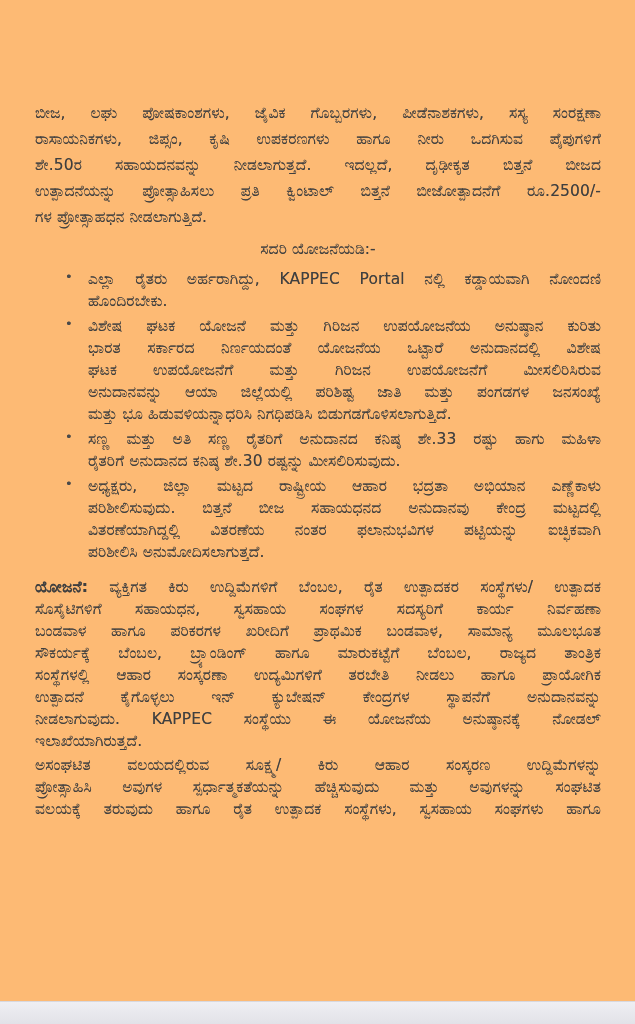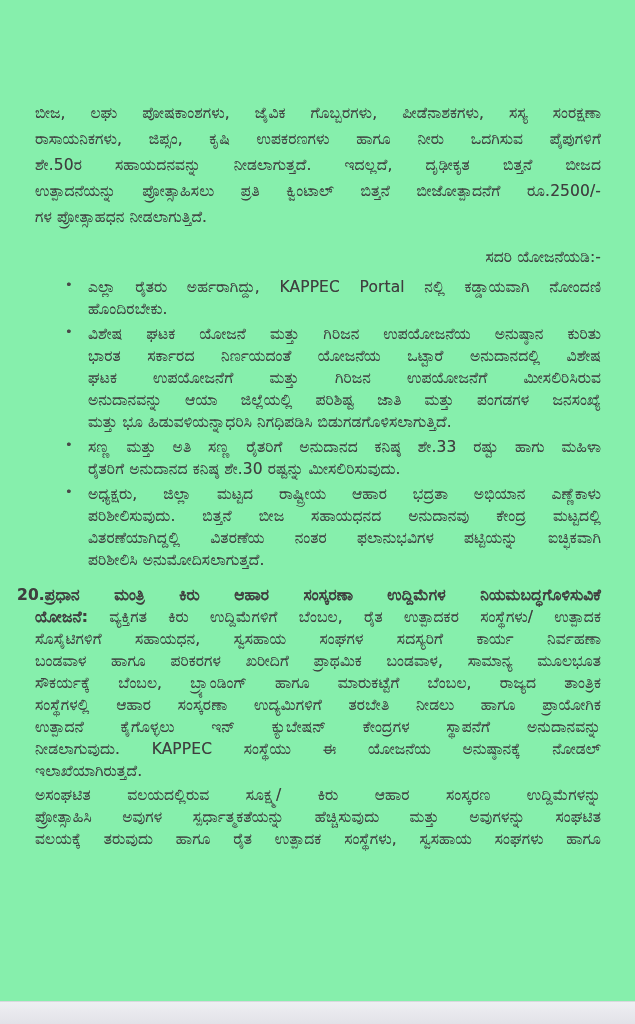--- a/index.html
+++ b/index.html
@@ -1,19 +1,19 @@
 <!DOCTYPE html>
 <html><head>
 <meta charset="utf-8">
 <style>
   html,body{margin:0;padding:0;background:#ffffff;}
   .page{
     position:relative;
     width:635px;height:1024px;
-    background:#86efac;
+    background:#fdba74;
     overflow:hidden;
     font-family:"DejaVu Sans", sans-serif;
     color:#3f3f3f;
   }
   .content{
     position:absolute;
     left:35px;top:100px;
     width:566px;
     font-size:15.5px;
     text-shadow:0 0 0.6px rgba(70,70,70,0.55);
@@ -24,22 +24,22 @@
     text-align-last:justify;
     white-space:normal;
   }
   .line.last{
     text-align:right;
     text-align-last:left;
   }
   .para1 .line{line-height:26px;}
   .subheading{
     line-height:26px;
-    margin-top:14px;
-    text-align:right;
+    margin-top:6px;
+    text-align:center;
   }
   ul.bullet-list{
     list-style:none;
     margin:6px 0 0 0;
     padding:0 0 0 53px;
   }
   ul.bullet-list li{
     position:relative;
     margin-bottom:3px;
   }
@@ -102,21 +102,20 @@
       <li>
         <span class="bullet-dot">•</span>
         <div class="line">ಅಧ್ಯಕ್ಷರು, ಜಿಲ್ಲಾ ಮಟ್ಟದ ರಾಷ್ಟ್ರೀಯ ಆಹಾರ ಭದ್ರತಾ ಅಭಿಯಾನ ಎಣ್ಣೆಕಾಳು</div>
         <div class="line">ಪರಿಶೀಲಿಸುವುದು. ಬಿತ್ತನೆ ಬೀಜ ಸಹಾಯಧನದ ಅನುದಾನವು ಕೇಂದ್ರ ಮಟ್ಟದಲ್ಲಿ</div>
         <div class="line">ವಿತರಣೆಯಾಗಿದ್ದಲ್ಲಿ ವಿತರಣೆಯ ನಂತರ ಫಲಾನುಭವಿಗಳ ಪಟ್ಟಿಯನ್ನು ಐಚ್ಛಿಕವಾಗಿ</div>
         <div class="line last">ಪರಿಶೀಲಿಸಿ ಅನುಮೋದಿಸಲಾಗುತ್ತದೆ.</div>
       </li>
     </ul>
 
     <div class="section20">
-      <div class="line hang bold">20.ಪ್ರಧಾನ ಮಂತ್ರಿ ಕಿರು ಆಹಾರ ಸಂಸ್ಕರಣಾ ಉದ್ದಿಮೆಗಳ ನಿಯಮಬದ್ಧಗೊಳಿಸುವಿಕೆ</div>
       <div class="line">
         <span class="bold">ಯೋಜನೆ:</span><span> ವ್ಯಕ್ತಿಗತ ಕಿರು ಉದ್ದಿಮೆಗಳಿಗೆ ಬೆಂಬಲ, ರೈತ ಉತ್ಪಾದಕರ ಸಂಸ್ಥೆಗಳು/ ಉತ್ಪಾದಕ</span>
       </div>
       <div class="line">ಸೊಸೈಟಿಗಳಿಗೆ ಸಹಾಯಧನ, ಸ್ವಸಹಾಯ ಸಂಘಗಳ ಸದಸ್ಯರಿಗೆ ಕಾರ್ಯ ನಿರ್ವಹಣಾ</div>
       <div class="line">ಬಂಡವಾಳ ಹಾಗೂ ಪರಿಕರಗಳ ಖರೀದಿಗೆ ಪ್ರಾಥಮಿಕ ಬಂಡವಾಳ, ಸಾಮಾನ್ಯ ಮೂಲಭೂತ</div>
       <div class="line">ಸೌಕರ್ಯಕ್ಕೆ ಬೆಂಬಲ, ಬ್ರ್ಯಾಂಡಿಂಗ್ ಹಾಗೂ ಮಾರುಕಟ್ಟೆಗೆ ಬೆಂಬಲ, ರಾಜ್ಯದ ತಾಂತ್ರಿಕ</div>
       <div class="line">ಸಂಸ್ಥೆಗಳಲ್ಲಿ ಆಹಾರ ಸಂಸ್ಕರಣಾ ಉದ್ಯಮಿಗಳಿಗೆ ತರಬೇತಿ ನೀಡಲು ಹಾಗೂ ಪ್ರಾಯೋಗಿಕ</div>
       <div class="line">ಉತ್ಪಾದನೆ ಕೈಗೊಳ್ಳಲು ಇನ್ ಕ್ಯುಬೇಷನ್ ಕೇಂದ್ರಗಳ ಸ್ಥಾಪನೆಗೆ ಅನುದಾನವನ್ನು</div>
       <div class="line">ನೀಡಲಾಗುವುದು. KAPPEC ಸಂಸ್ಥೆಯು ಈ ಯೋಜನೆಯ ಅನುಷ್ಠಾನಕ್ಕೆ ನೋಡಲ್</div>
       <div class="line last">ಇಲಾಖೆಯಾಗಿರುತ್ತದೆ.</div>

